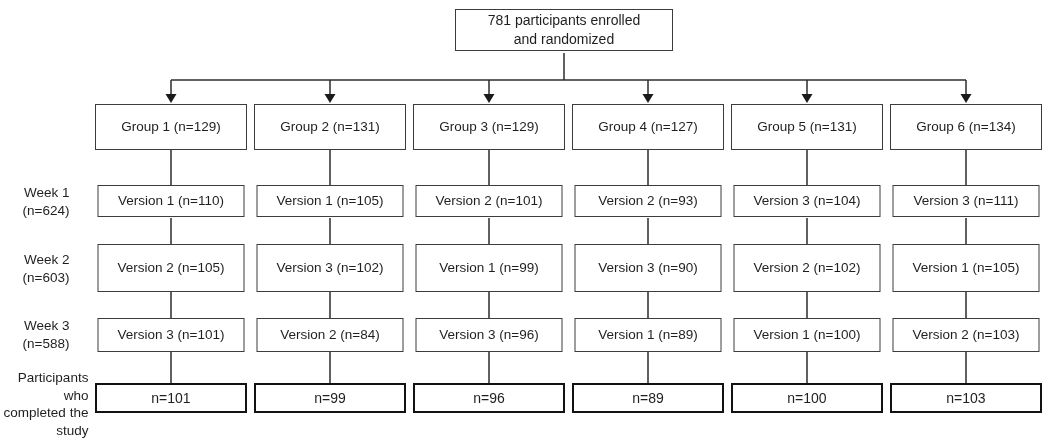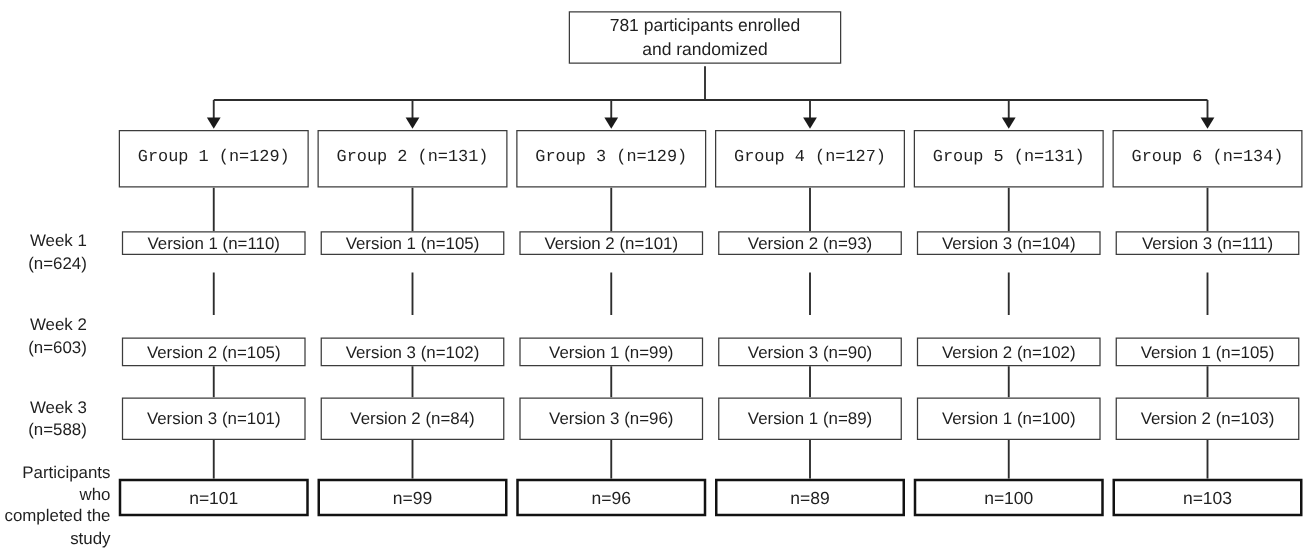--- a/index.html
+++ b/index.html
@@ -11,23 +11,23 @@
   .bx{
     position:absolute;transform:translateX(-50%);box-sizing:border-box;
     background:#ffffff;border:1.5px solid #3c3c3c;
     display:flex;align-items:center;justify-content:center;
     font-size:13.5px;line-height:1.15;text-align:center;white-space:nowrap;
   }
   .title-bx{
     left:564px;top:9px;width:218px;height:42px;
     white-space:pre-line;font-size:14px;line-height:1.35;
   }
-  .rg{top:104px;height:46px;width:152px;font-family:Liberation Mono, monospace;}
-  .w1{top:185px;height:19px;width:147px;}
-  .w2{top:270px;height:23px;width:147px;}
+  .rg{top:104px;height:46px;width:152px;}
+  .w1{top:185px;height:32px;width:147px;}
+  .w2{top:244px;height:48px;width:147px;}
   .w3{top:318px;height:34px;width:147px;}
   .rc{top:383px;height:30px;width:152px;font-weight:normal;font-size:14px;border:2.5px solid #121212;}
   .x0{left:171px}.x1{left:330px}.x2{left:489px}.x3{left:648px}.x4{left:807px}.x5{left:966px}
   .wlabel{
     position:absolute;left:46px;transform:translateX(-50%);
     text-align:right;white-space:pre-line;font-size:13.5px;line-height:1.3;
   }
   .l1{top:184px}.l2{top:251px}.l3{top:317px}.lp{top:369px}
 </style>
 </head>

